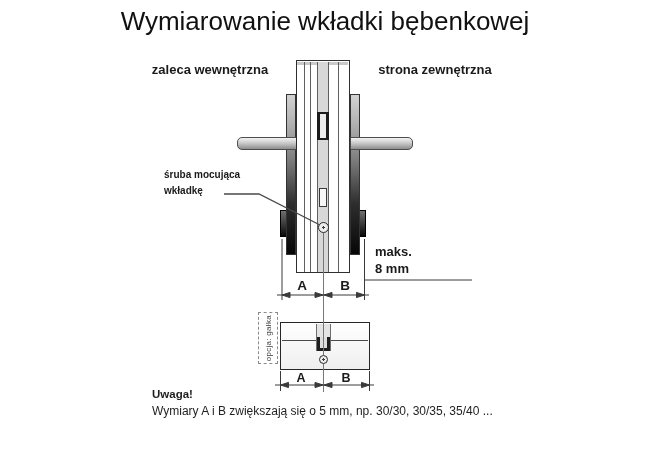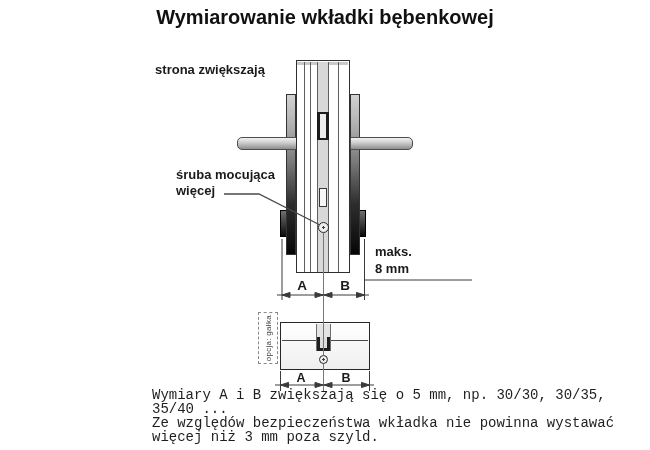--- a/index.html
+++ b/index.html
@@ -4,24 +4,24 @@
 <style>
   * { box-sizing: border-box; margin: 0; padding: 0; }
   body { background: #ffffff; font-family: "Liberation Sans", sans-serif; }
   .canvas {
     position: relative; width: 650px; height: 450px;
     background: #ffffff; overflow: hidden; color: #1a1a1a;
   }
   .abs { position: absolute; }
   .page-title {
     left: 0; right: 0; top: 6px; text-align: center;
-    font-size: 20px; font-weight: bold; color: #111;
+    font-size: 26px; font-weight: normal; color: #111;
   }
   .side-label { font-size: 13px; font-weight: bold; text-align: center; white-space: nowrap; }
-  .screw-label { font-size: 13px; font-weight: bold; line-height: 16px; white-space: nowrap; margin-left: 12px; }
+  .screw-label { font-size: 10px; font-weight: bold; line-height: 16px; white-space: nowrap; }
   .max-label { font-size: 13px; font-weight: bold; line-height: 17px; white-space: nowrap; }
   .dim-label { font-weight: bold; text-align: center; }
   .dim-label.upper { font-size: 13.5px; width: 24px; }
   .dim-label.lower { font-size: 12.5px; width: 24px; }
 
   
   .end-cap { background: linear-gradient(to bottom, #6f6f6f, #0a0a0a); border: 1px solid #000; }
   .escutcheon {
     background: linear-gradient(to bottom, #d2d2d2 0%, #b2b2b2 18%, #7a7a7a 42%, #2e2e2e 68%, #060606 100%);
     border: 1px solid #333;
@@ -49,31 +49,32 @@
     writing-mode: vertical-rl; transform: rotate(180deg);
     font-size: 8px; color: #3d3d3d; letter-spacing: 0.3px; white-space: nowrap;
   }
   .cylinder { background: linear-gradient(to bottom, #ffffff, #efefef); border: 1.5px solid #262626; }
   .cyl-hline { background: #4a4a4a; height: 1px; }
   .notch { background: #e4e4e4; border-left: 1px solid #6e6e6e; border-right: 1px solid #6e6e6e; }
   .notch-u { background: #dedede; border: 3px solid #1e1e1e; border-top: none; }
 
   .notes { width: 480px; color: #1f1f1f; }
   .notes h4 { font-size: 11.5px; font-weight: bold; margin-bottom: 4px; }
-  .notes p { font-size: 14px; line-height: 14px; margin: 0; font-family: Liberation Mono, monospace; }
+  .notes p { font-size: 12px; line-height: 14px; margin: 0; }
   svg.overlay { left: 0; top: 0; pointer-events: none; }
 </style>
 </head>
 <body>
 
 <div class="canvas">
 
   <div class="abs page-title">Wymiarowanie wkładki bębenkowej</div>
 
-  <div class="abs side-label" style="left:143px; top:62px; width:134px;">strona zwiększają</div>
+  <div class="abs side-label" style="left:143px; top:62px; width:134px;">zaleca wewnętrzna</div>
+  <div class="abs side-label" style="left:371px; top:62px; width:128px;">strona zewnętrzna</div>
 
   <div class="abs end-cap" style="left:280px; top:210px; width:8px; height:27px;"></div>
   <div class="abs end-cap" style="left:358px; top:210px; width:8px; height:27px;"></div>
 
   <div class="abs escutcheon" style="left:286px; top:94px; width:10px; height:161px;"></div>
   <div class="abs escutcheon" style="left:350px; top:94px; width:10px; height:161px;"></div>
 
   <div class="abs rod" style="left:237px; top:137px; width:60px; height:13px; border-radius:5px 0 0 5px;"></div>
   <div class="abs rod" style="left:350px; top:137px; width:63px; height:13px; border-radius:0 5px 5px 0;"></div>
 
@@ -83,21 +84,21 @@
   <div class="abs door-line" style="left:310px; top:62px; height:210px;"></div>
   <div class="abs channel" style="left:317px; top:62px; width:12px; height:210px;"></div>
   <div class="abs door-line" style="left:338px; top:62px; height:210px;"></div>
 
   <div class="abs keyway" style="left:317px; top:112px; width:12px; height:28px;"></div>
   <div class="abs slot" style="left:319px; top:188px; width:8px; height:19px;"></div>
   <div class="abs screw" style="left:318px; top:222px; width:11px; height:11px;"></div>
 
   <div class="abs screw-label" style="left:164px; top:167px;">
     <div>śruba mocująca</div>
-    <div>więcej</div>
+    <div>wkładkę</div>
   </div>
 
   <div class="abs max-label" style="left:375px; top:243px;">
     <div>maks.</div>
     <div>8 mm</div>
   </div>
 
   <div class="abs dim-label upper" style="left:290px; top:278px;">A</div>
   <div class="abs dim-label upper" style="left:333px; top:278px;">B</div>
 
@@ -141,17 +142,17 @@
       <line x1="369.5" y1="371" x2="369.5" y2="391"></line>
       <line x1="275" y1="385" x2="374" y2="385"></line>
       <path d="M280.5,385 l8,-2.6 l0,5.2 z"></path>
       <path d="M323,385 l-8,-2.6 l0,5.2 z"></path>
       <path d="M324,385 l8,-2.6 l0,5.2 z"></path>
       <path d="M369.5,385 l-8,-2.6 l0,5.2 z"></path>
     </g>
   </svg>
 
   <div class="abs notes" style="left:152px; top:388px;">
+    <h4>Uwaga!</h4>
     <p>Wymiary A i B zwiększają się o 5 mm, np. 30/30, 30/35, 35/40 ...</p>
-    <p>Ze względów bezpieczeństwa wkładka nie powinna wystawać więcej niż 3 mm poza szyld.</p>
   </div>
 
 </div>
 
 </body></html>

